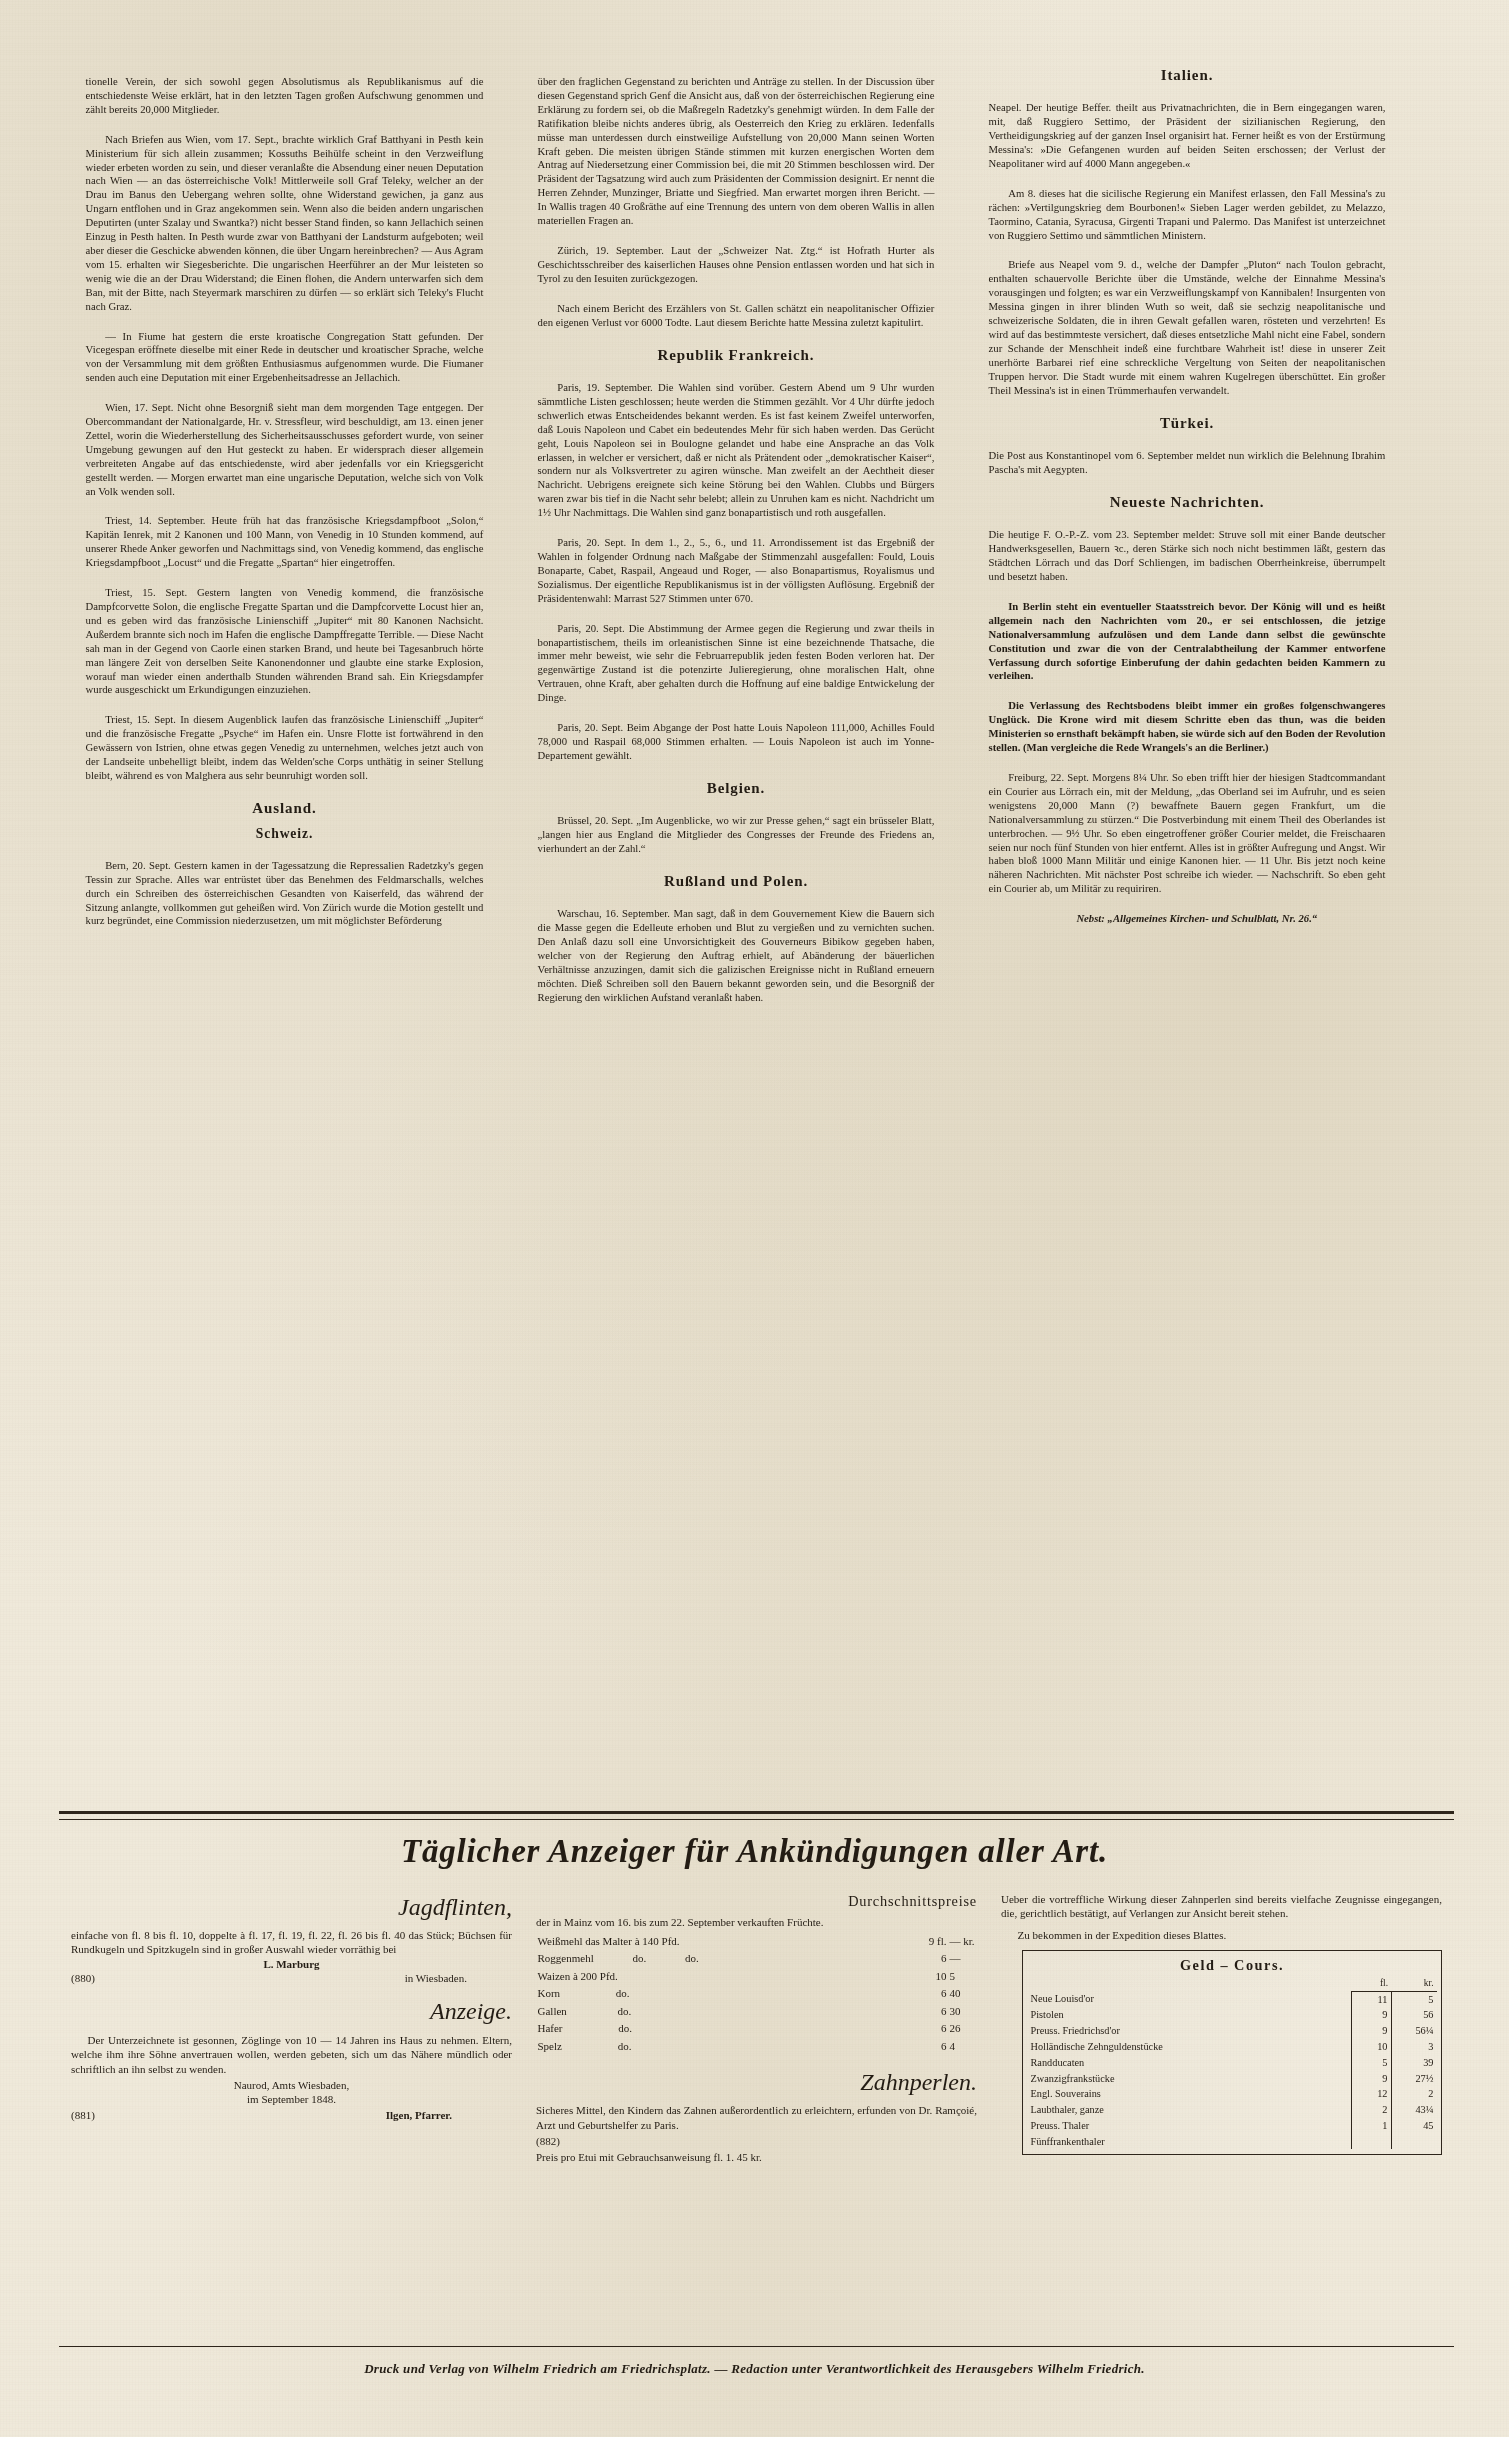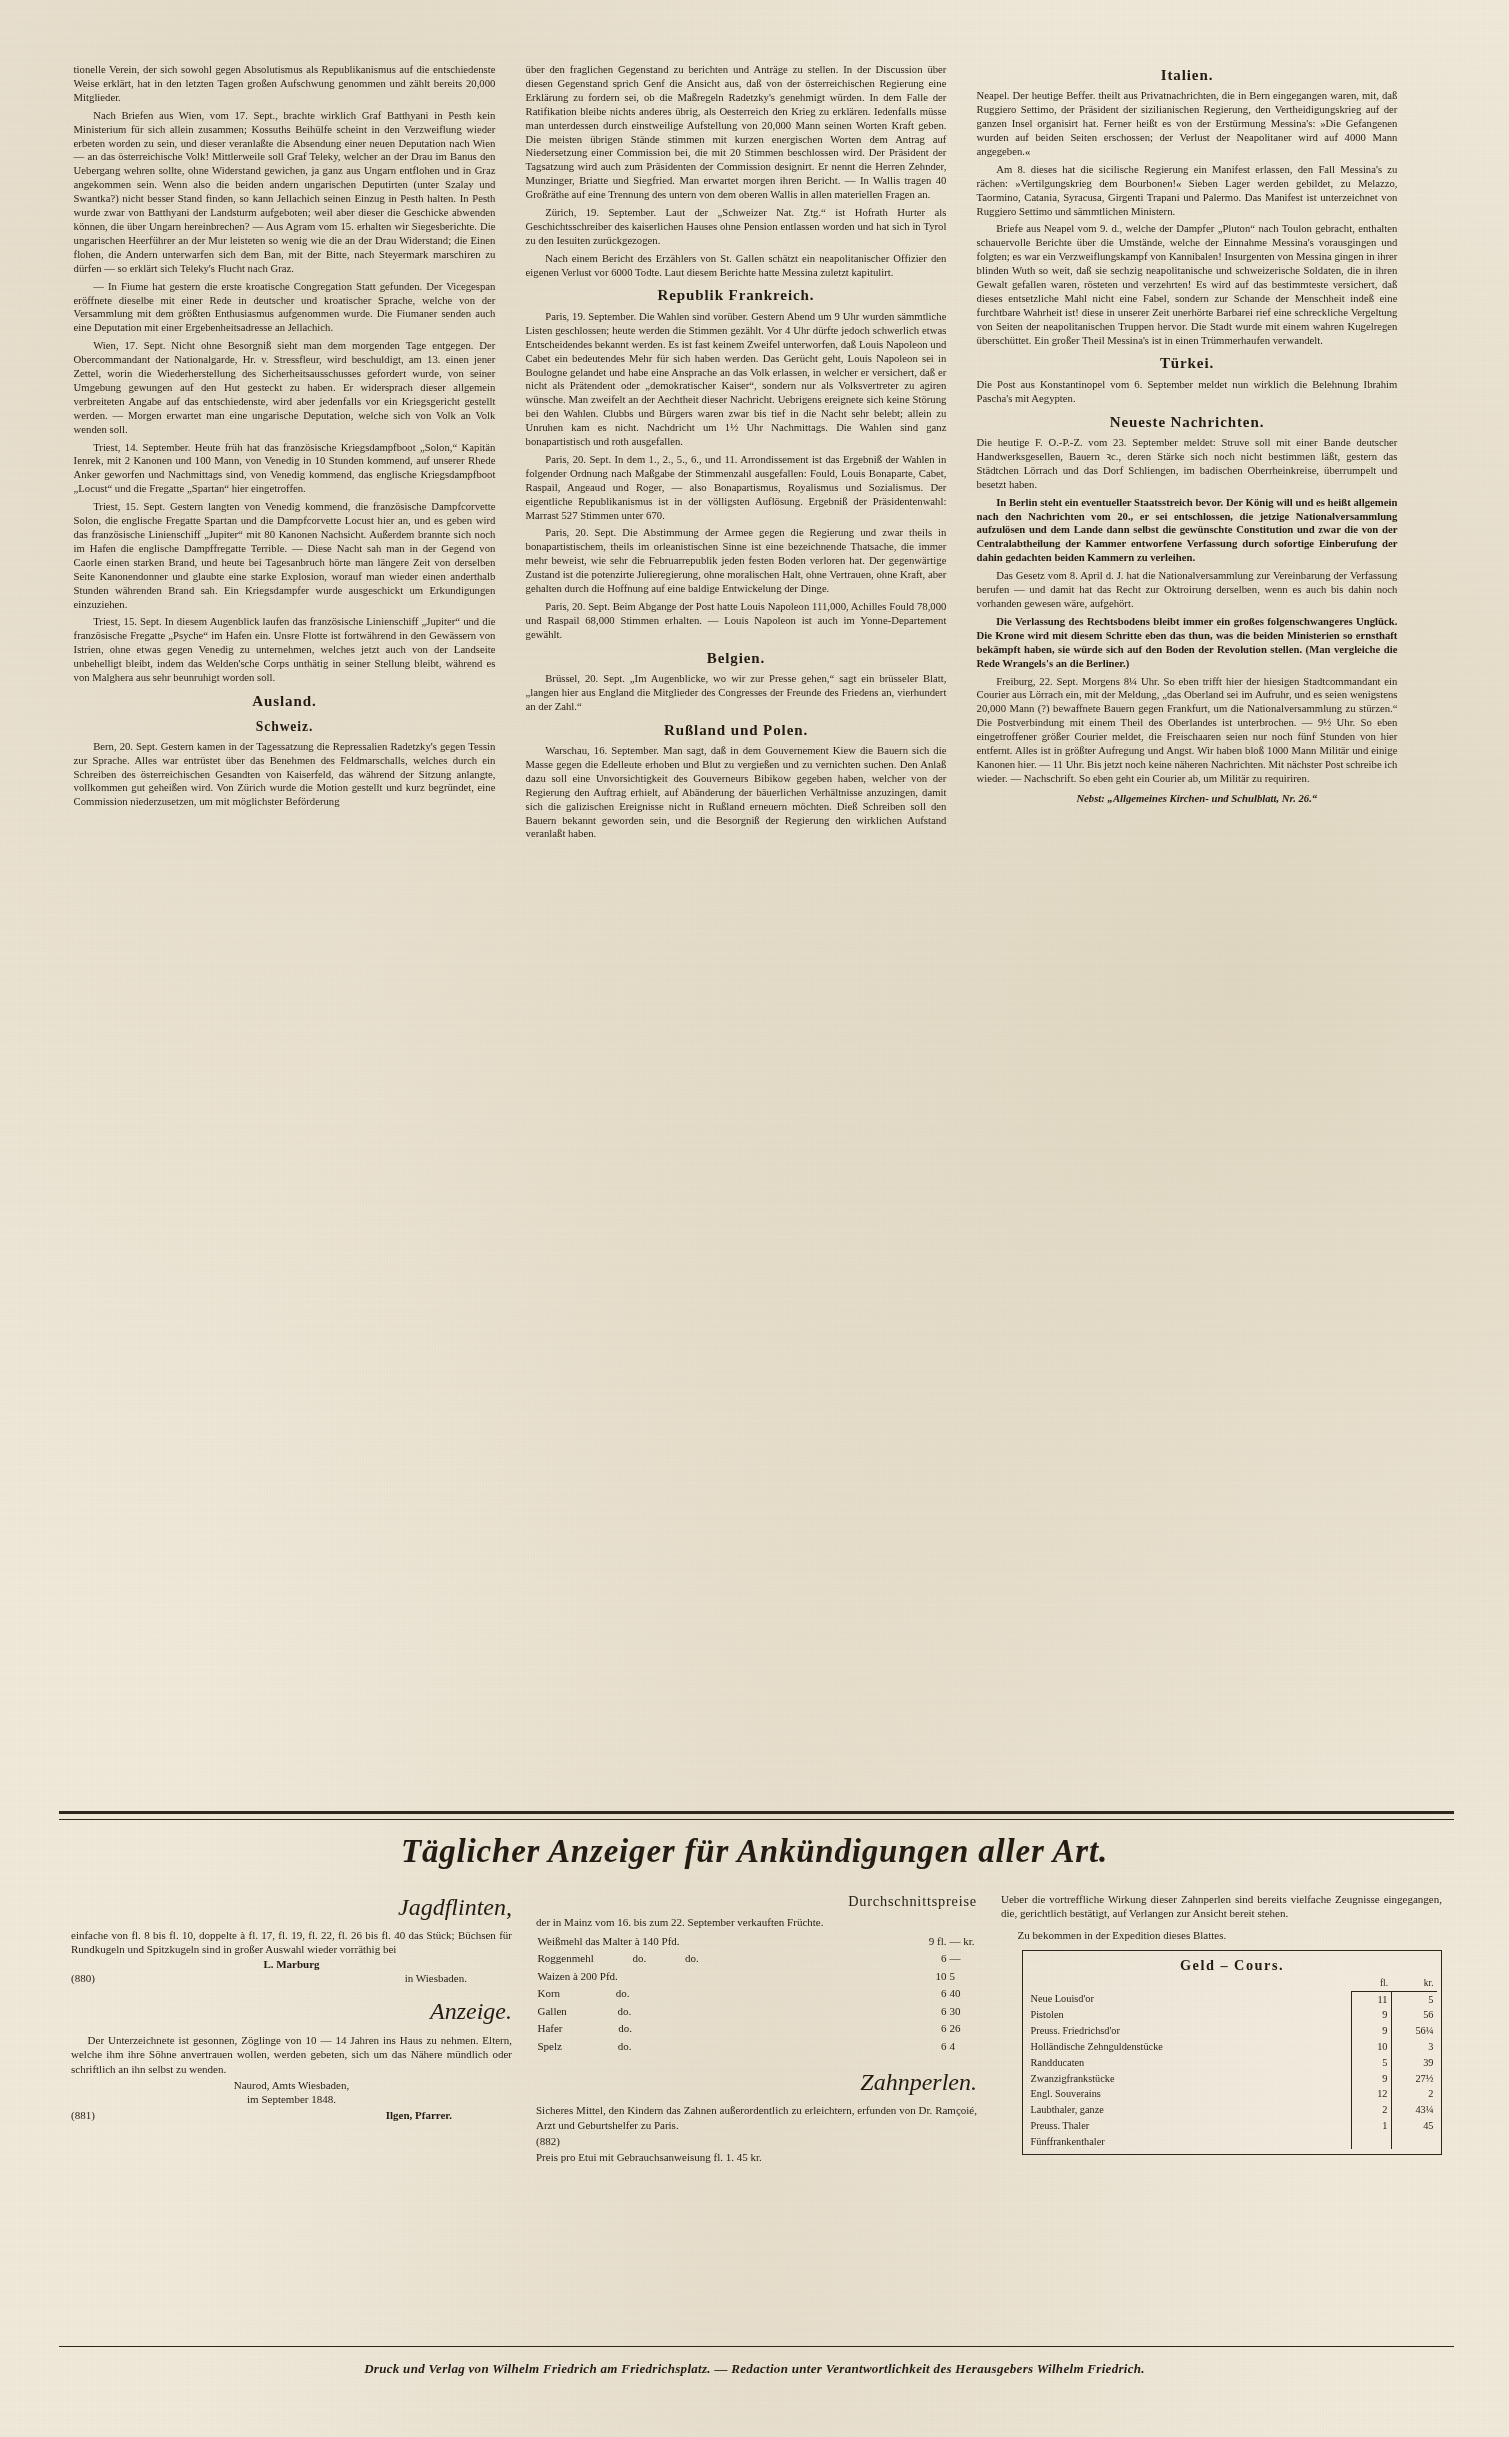--- a/index.html
+++ b/index.html
@@ -68,21 +68,21 @@
     box-sizing: border-box;
     font-size: 10.7px;
     line-height: 1.30;
     text-align: justify;
     hyphens: auto;
   }
   .col + .col {
     border-left: 0.8px solid rgba(60,48,34,0.0);
   }
   .col p {
-    margin: 4px;
+    margin: 16px;
     text-indent: 19.6px;
   }
   .col p.noind { text-indent: 0; }
   .head {
     text-align: center;
     font-size: 15px;
     font-weight: bold;
     letter-spacing: 0.9px;
     margin: 6.8px 0 3px 0;
     font-family: "Liberation Serif", serif;
@@ -251,21 +251,20 @@
     <div class="col">
       <div class="head">Italien.</div>
       <p class="noind">Neapel. Der heutige Beffer. theilt aus Privatnachrichten, die in Bern eingegangen waren, mit, daß Ruggiero Settimo, der Präsident der sizilianischen Regierung, den Vertheidigungskrieg auf der ganzen Insel organisirt hat. Ferner heißt es von der Erstürmung Messina's: »Die Gefangenen wurden auf beiden Seiten erschossen; der Verlust der Neapolitaner wird auf 4000 Mann angegeben.«</p>
       <p>Am 8. dieses hat die sicilische Regierung ein Manifest erlassen, den Fall Messina's zu rächen: »Vertilgungskrieg dem Bourbonen!« Sieben Lager werden gebildet, zu Melazzo, Taormino, Catania, Syracusa, Girgenti Trapani und Palermo. Das Manifest ist unterzeichnet von Ruggiero Settimo und sämmtlichen Ministern.</p>
       <p>Briefe aus Neapel vom 9. d., welche der Dampfer „Pluton“ nach Toulon gebracht, enthalten schauervolle Berichte über die Umstände, welche der Einnahme Messina's vorausgingen und folgten; es war ein Verzweiflungskampf von Kannibalen! Insurgenten von Messina gingen in ihrer blinden Wuth so weit, daß sie sechzig neapolitanische und schweizerische Soldaten, die in ihren Gewalt gefallen waren, rösteten und verzehrten! Es wird auf das bestimmteste versichert, daß dieses entsetzliche Mahl nicht eine Fabel, sondern zur Schande der Menschheit indeß eine furchtbare Wahrheit ist! diese in unserer Zeit unerhörte Barbarei rief eine schreckliche Vergeltung von Seiten der neapolitanischen Truppen hervor. Die Stadt wurde mit einem wahren Kugelregen überschüttet. Ein großer Theil Messina's ist in einen Trümmerhaufen verwandelt.</p>
       <div class="head">Türkei.</div>
       <p class="noind">Die Post aus Konstantinopel vom 6. September meldet nun wirklich die Belehnung Ibrahim Pascha's mit Aegypten.</p>
       <div class="head">Neueste Nachrichten.</div>
       <p class="noind">Die heutige F. O.-P.-Z. vom 23. September meldet: Struve soll mit einer Bande deutscher Handwerksgesellen, Bauern ꝛc., deren Stärke sich noch nicht bestimmen läßt, gestern das Städtchen Lörrach und das Dorf Schliengen, im badischen Oberrheinkreise, überrumpelt und besetzt haben.</p>
       <p class="bold">In Berlin steht ein eventueller Staatsstreich bevor. Der König will und es heißt allgemein nach den Nachrichten vom 20., er sei entschlossen, die jetzige Nationalversammlung aufzulösen und dem Lande dann selbst die gewünschte Constitution und zwar die von der Centralabtheilung der Kammer entworfene Verfassung durch sofortige Einberufung der dahin gedachten beiden Kammern zu verleihen.</p>
-      <p>Das Gesetz vom 8. April d. J. hat die Nationalversammlung zur Vereinbarung der Verfassung berufen — und damit hat das Recht zur Oktroirung derselben, wenn es auch bis dahin noch vorhanden gewesen wäre, aufgehört.</p>
       <p class="bold">Die Verlassung des Rechtsbodens bleibt immer ein großes folgenschwangeres Unglück. Die Krone wird mit diesem Schritte eben das thun, was die beiden Ministerien so ernsthaft bekämpft haben, sie würde sich auf den Boden der Revolution stellen. (Man vergleiche die Rede Wrangels's an die Berliner.)</p>
       <p>Freiburg, 22. Sept. Morgens 8¼ Uhr. So eben trifft hier der hiesigen Stadtcommandant ein Courier aus Lörrach ein, mit der Meldung, „das Oberland sei im Aufruhr, und es seien wenigstens 20,000 Mann (?) bewaffnete Bauern gegen Frankfurt, um die Nationalversammlung zu stürzen.“ Die Postverbindung mit einem Theil des Oberlandes ist unterbrochen. — 9½ Uhr. So eben eingetroffener größer Courier meldet, die Freischaaren seien nur noch fünf Stunden von hier entfernt. Alles ist in größter Aufregung und Angst. Wir haben bloß 1000 Mann Militär und einige Kanonen hier. — 11 Uhr. Bis jetzt noch keine näheren Nachrichten. Mit nächster Post schreibe ich wieder. — Nachschrift. So eben geht ein Courier ab, um Militär zu requiriren.</p>
       <p class="center bold" style="font-style:italic; margin-top:6px;">Nebst: „Allgemeines Kirchen- und Schulblatt, Nr. 26.“</p>
     </div>
   </div>
 
   <div class="div-thick" style="top:1811px;"></div>
   <div class="div-thin" style="top:1819px;"></div>
 
   <div class="adv-title">Täglicher Anzeiger für Ankündigungen aller Art.</div>

